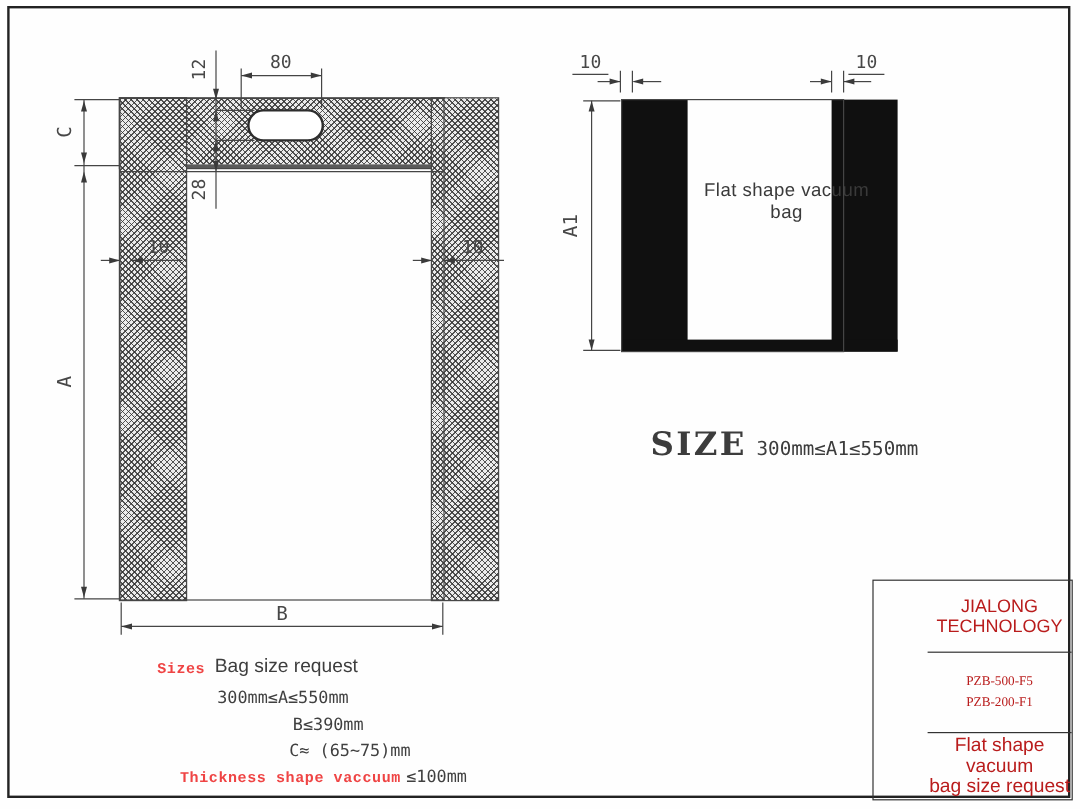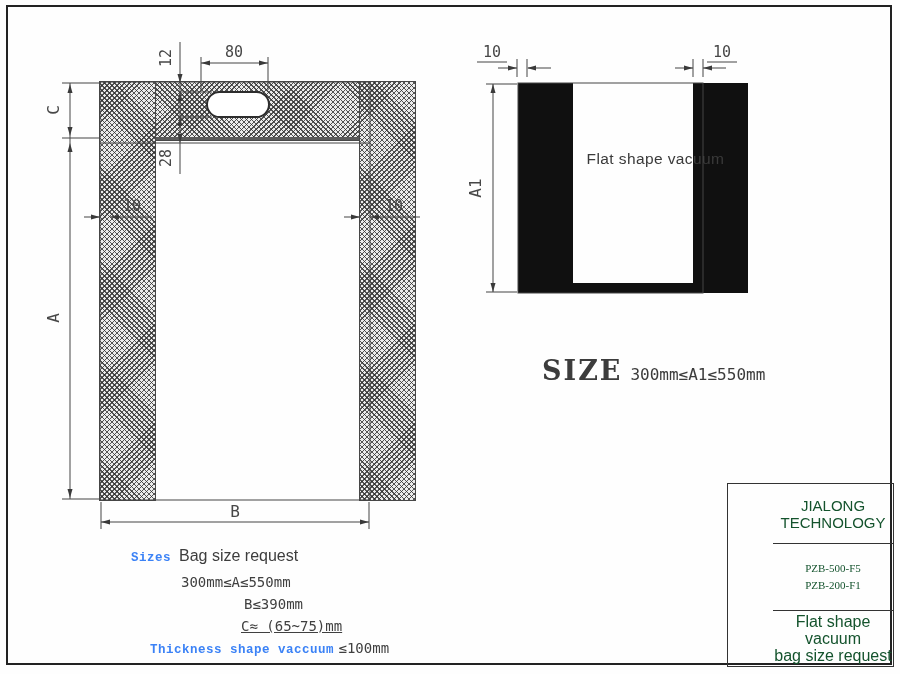--- a/index.html
+++ b/index.html
@@ -34,55 +34,56 @@
   svg.overlay line, svg.overlay rect{stroke:#454545;stroke-width:1;fill:none;}
   svg.overlay polygon{fill:#3a3a3a;stroke:none;}
   svg.overlay text.dim{font:15px "DejaVu Sans Mono",monospace;fill:#474747;}
   svg.overlay text.dim-big{font:16px "DejaVu Sans Mono",monospace;fill:#474747;}
 
   .size-note{left:497px;top:355px;white-space:nowrap;}
   .size-note .size-word{font:bold 27px "DejaVu Serif",serif;letter-spacing:2px;color:#3c3c3c;}
   .size-note .size-val{font:16px "DejaVu Sans Mono",monospace;color:#3c3c3c;margin-left:8px;}
 
   .spec{white-space:nowrap;}
-  .mono-bold{font:bold 12.5px "Liberation Mono",monospace;color:#3b82f6;letter-spacing:.5px;}
+  .mono-bold{font:bold 12.5px "Liberation Mono",monospace;color:#ef4444;letter-spacing:.5px;}
   .sans-line{font-size:16px;color:#3d3d3d;}
   .cad{font:14px "DejaVu Sans Mono",monospace;color:#404040;}
   .spec-sizes{left:86px;top:551px;}
   .spec-request{left:134px;top:547px;}
   .spec-raw{left:287px;top:547px;}
   .spec-a{left:136px;top:574px;}
   .spec-b{left:199px;top:596px;}
-  .spec-c{left:196px;top:618px;text-decoration:underline;}
+  .spec-c{left:196px;top:618px;}
   .spec-thick{left:105px;top:639px;}
 
   .title-block{left:727px;top:483px;width:167px;height:184px;border:1.5px solid #333;box-sizing:border-box;
                display:flex;flex-direction:column;}
   .tb-row{display:flex;flex-direction:column;align-items:center;justify-content:center;
-          text-align:center;box-sizing:border-box;color:#14532d;}
+          text-align:center;box-sizing:border-box;color:#b91c1c;}
   .tb-row1{height:60px;border-bottom:1.5px solid #333;font-size:15px;line-height:17px;}
   .tb-row2{height:67px;border-bottom:1.5px solid #333;font-size:11px;line-height:17px;font-family:Liberation Serif, serif;}
   .tb-row3{flex:1;font-size:16px;line-height:17px;}
 </style>
 </head>
 <body>
 
 <div class="sheet">
   <div class="abs page-border"></div>
 
   <div class="abs hatch band-top"></div>
   <div class="abs hatch strip-left"></div>
   <div class="abs hatch strip-right"></div>
   <div class="abs handle-hole"></div>
 
   <div class="abs bar bar-left"></div>
   <div class="abs bar bar-right"></div>
   <div class="abs bar bar-bottom"></div>
   <div class="abs bag-label bag-label-side">
     <div>Flat shape vacuum</div>
+    <div>bag</div>
   </div>
 
   <div class="abs size-note">
     <span class="size-word">SIZE</span><span class="size-val">300mm≤A1≤550mm</span>
   </div>
 
   <div class="abs spec mono-bold spec-sizes">Sizes</div>
   <div class="abs spec sans-line spec-request">Bag size request</div>
   <div class="abs spec cad spec-a">300mm≤A≤550mm</div>
   <div class="abs spec cad spec-b">B≤390mm</div>

